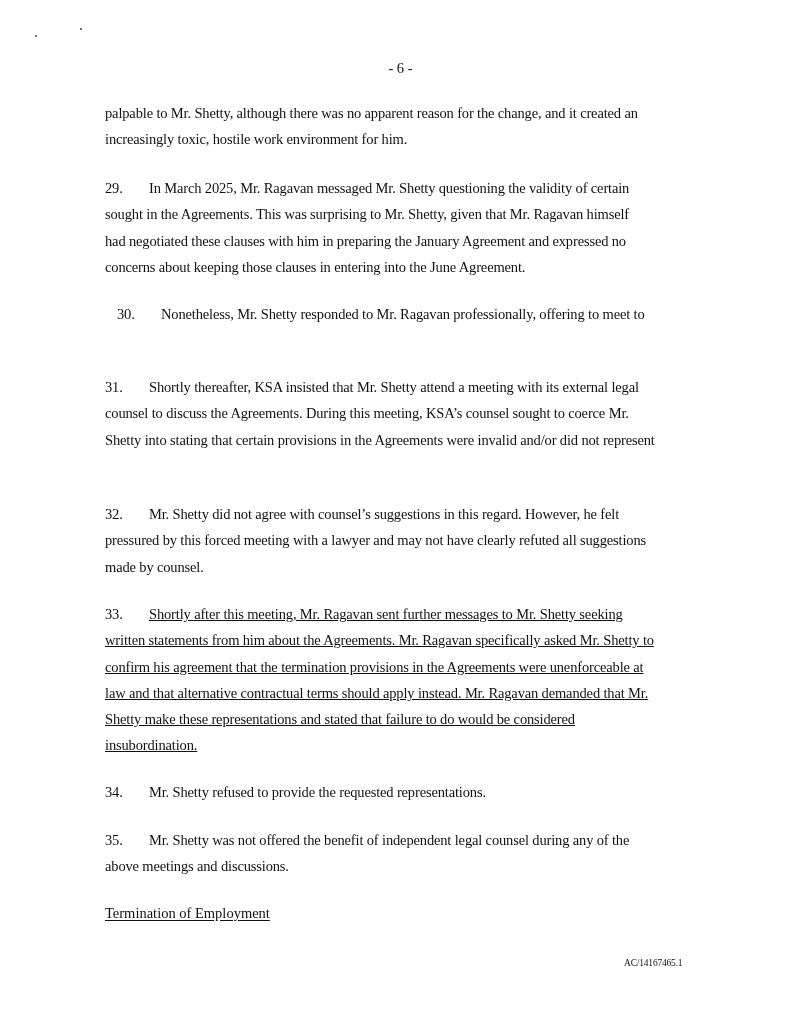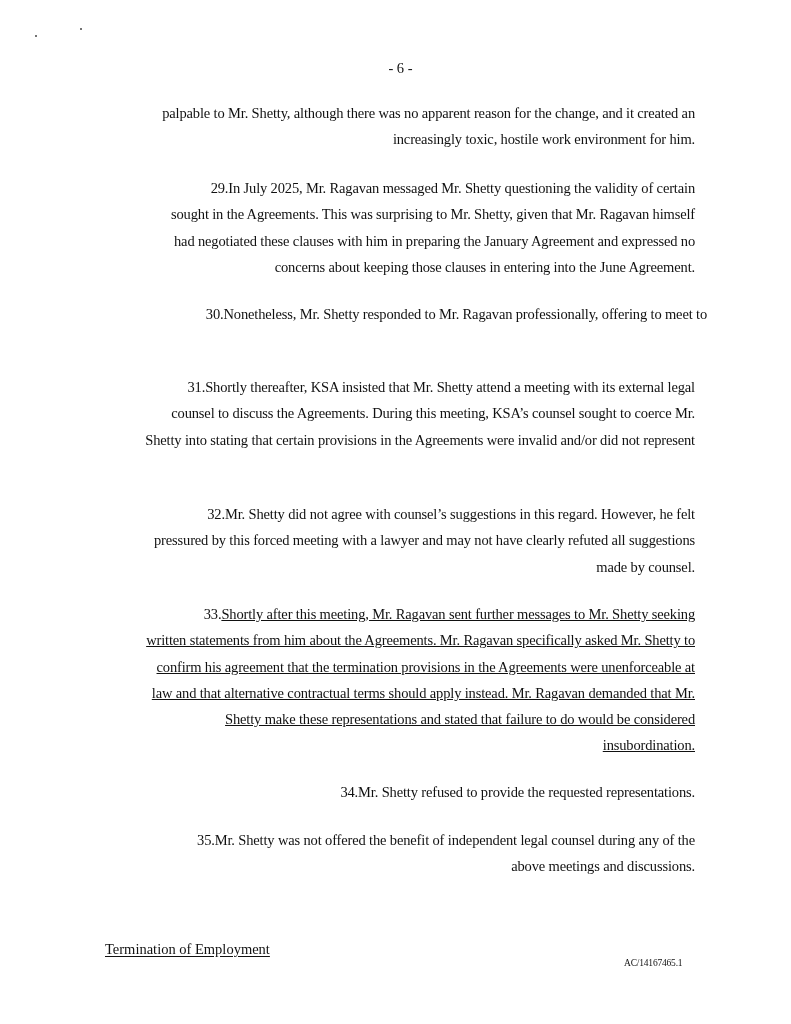--- a/index.html
+++ b/index.html
@@ -32,33 +32,31 @@
       padding-left: 10px;
       box-sizing: border-box;
     }
     .text-block {
       position: absolute;
       left: 105px;
       width: 590px;
       font-size: 14.5px;
       line-height: 26.3px;
       letter-spacing: -0.15px;
-      text-align: right;
     }
     .para-num {
       display: inline-block;
       width: 44px;
     }
     .heading {
       position: absolute;
       left: 105px;
       font-size: 14.5px;
       text-decoration: underline;
       text-underline-offset: 2px;
-      margin-top: 36px;
     }
     .doc-id {
       position: absolute;
       left: 624px;
       top: 958px;
       font-size: 9.5px;
       letter-spacing: -0.2px;
     }
   </style>
 </head>
@@ -68,21 +66,21 @@
 <span class="scan-dot dot2"></span>
 
 <div class="page-number">- 6 -</div>
 
 <div class="text-block" style="top:100px;">
   <div>palpable to Mr. Shetty, although there was no apparent reason for the change, and it created an</div>
   <div>increasingly toxic, hostile work environment for him.</div>
 </div>
 
 <div class="text-block" style="top:175px;">
-  <div><span class="para-num">29.</span><span>In July 2025, Mr. Ragavan messaged Mr. Shetty questioning the validity of certain</span></div>
+  <div><span class="para-num">29.</span><span>In March 2025, Mr. Ragavan messaged Mr. Shetty questioning the validity of certain</span></div>
   <div>sought in the Agreements. This was surprising to Mr. Shetty, given that Mr. Ragavan himself</div>
   <div>had negotiated these clauses with him in preparing the January Agreement and expressed no</div>
   <div>concerns about keeping those clauses in entering into the June Agreement.</div>
 </div>
 
 <div class="text-block" style="top:301px;margin-left:12px;">
   <div><span class="para-num">30.</span><span>Nonetheless, Mr. Shetty responded to Mr. Ragavan professionally, offering to meet to</span></div>
 </div>
 
 <div class="text-block" style="top:374px;">

